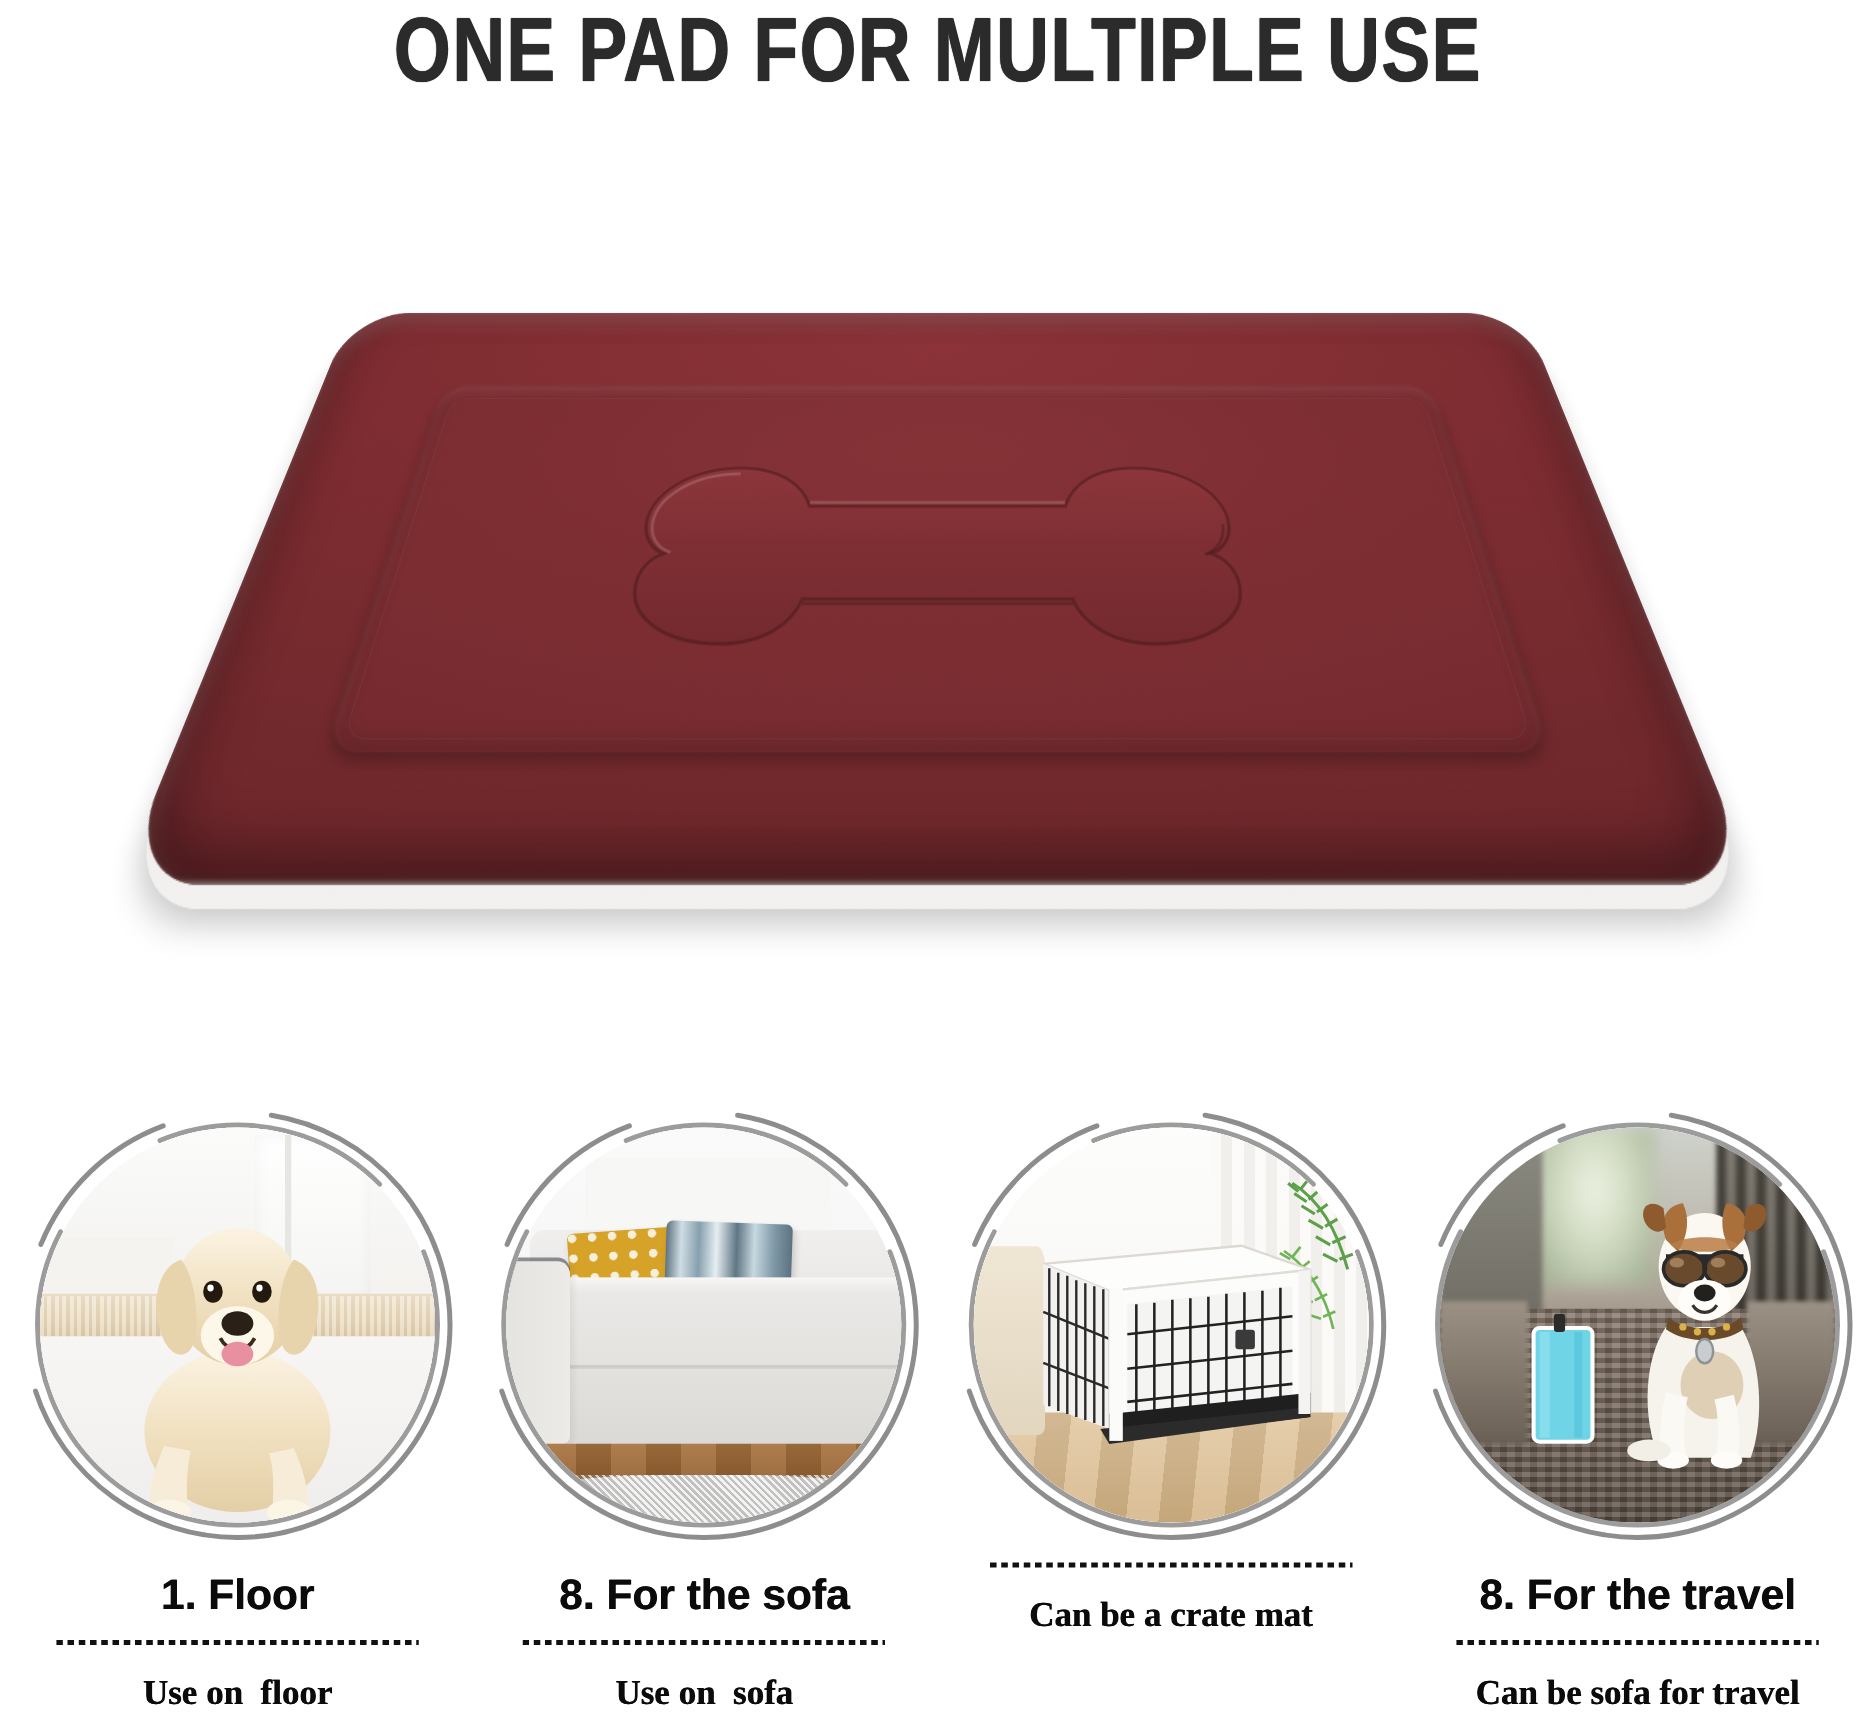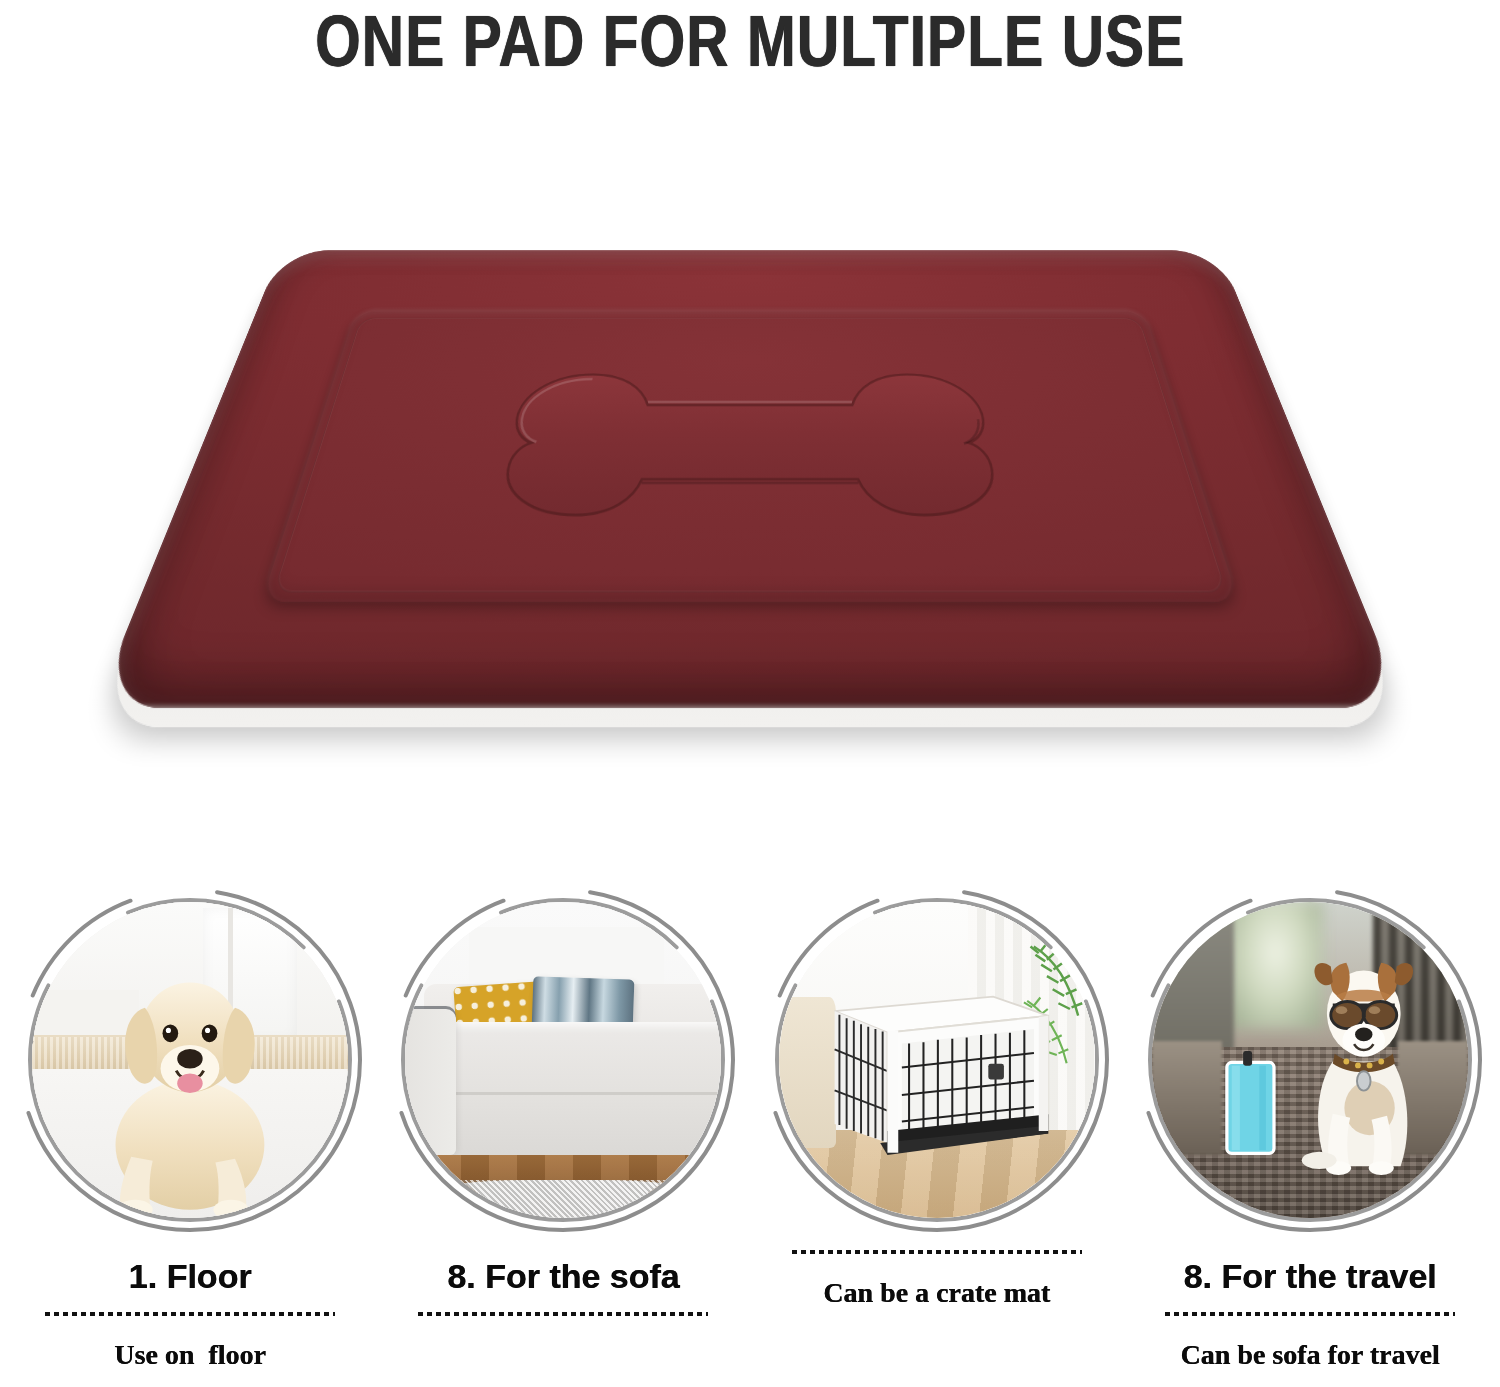--- a/index.html
+++ b/index.html
@@ -413,20 +413,21 @@
           <div class="s2-armtop"></div>
           <div class="s2-arm"></div>
           <div class="s2-leg"></div>
           <div class="s2-wood"></div>
           <div class="s2-shag"></div>
         </div>
       </div>
     </div>
     <div class="cap-title">8. For the sofa</div>
     <div class="cap-divider"></div>
+    <div class="cap-sub">Use on  sofa</div>
   </div>
 
   <div class="card">
     <div class="circle-outer">
       <svg class="ring-svg" viewBox="0 0 348 348">
         <circle cx="174" cy="174" r="170" fill="none" stroke="#8d8d8d" stroke-width="4" stroke-dasharray="720 120 140 88" stroke-dashoffset="240" stroke-linecap="round"></circle>
         <circle cx="174" cy="174" r="160" fill="none" stroke="#9c9c9c" stroke-width="4" stroke-dasharray="640 110 190 65" stroke-dashoffset="60" stroke-linecap="round"></circle>
       </svg>
       <div class="photo">
         <div class="scene">

